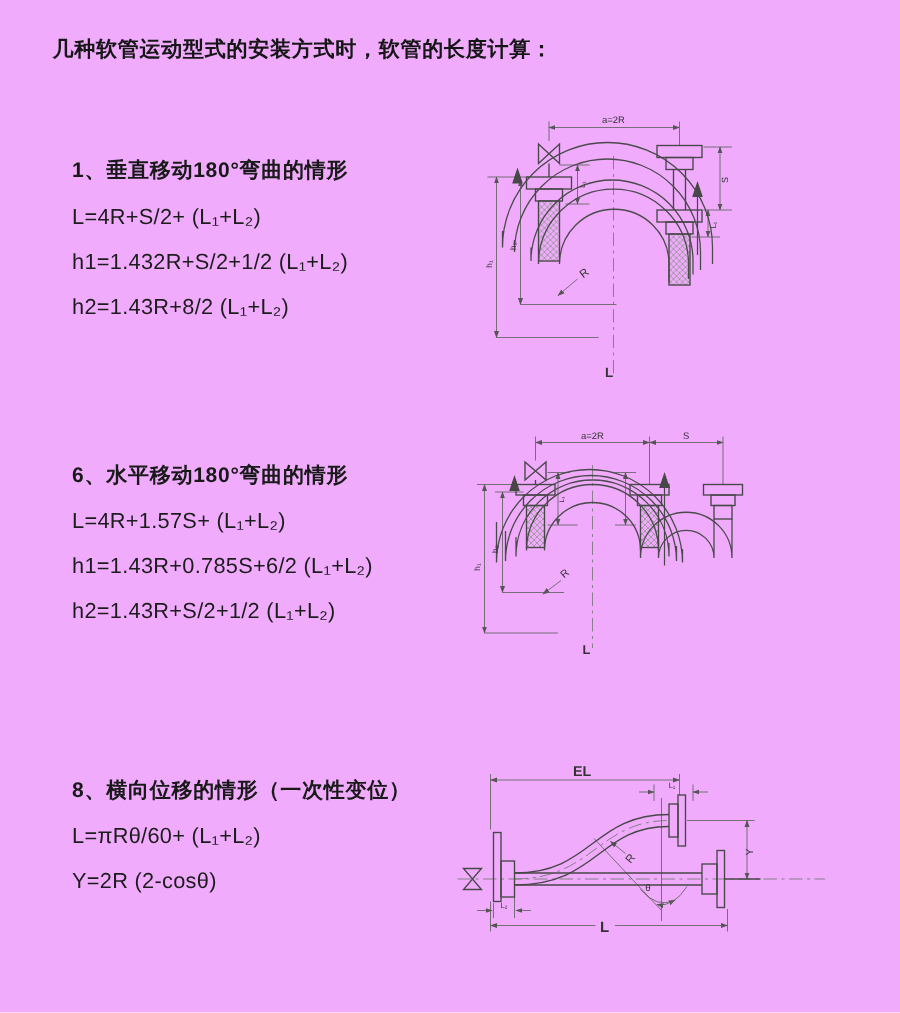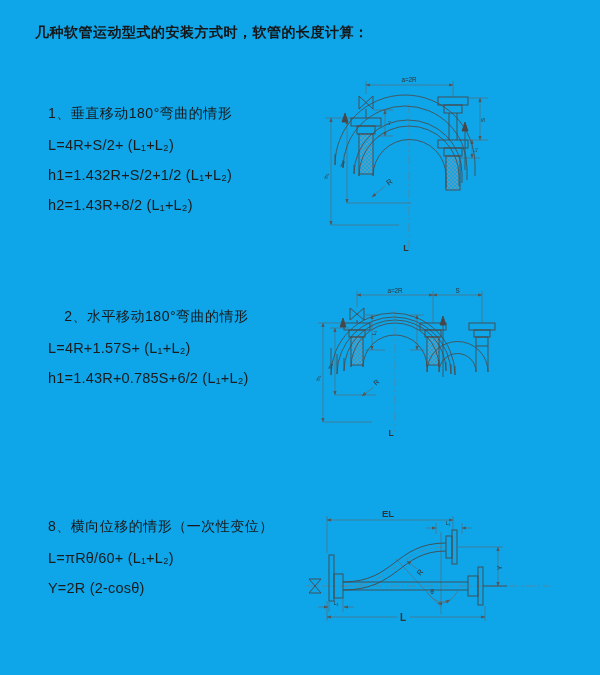--- a/index.html
+++ b/index.html
@@ -1,47 +1,48 @@
 <!DOCTYPE html>
 <html><head>
 <meta charset="utf-8">
 <style>
   html,body{margin:0;padding:0;background:#ffffff;}
   .page{
-    position:relative;width:600px;height:675px;background:#0ea5e9;overflow:hidden;
+    position:relative;width:600px;height:675px;background:#f0abfc;overflow:hidden;
     font-family:"Liberation Sans","DejaVu Sans",sans-serif;color:#1a1a1a;
   }
   .doc-title{
     position:absolute;left:35px;top:24px;font-size:14px;font-weight:700;
     letter-spacing:0.5px;color:#161616;
   }
   .sec{position:absolute;left:48px;}
-  .sec-heading{font-size:14px;font-weight:400;color:#191919;letter-spacing:0.5px;margin:0 0 7px 0;text-align:right;}
+  .sec-heading{font-size:14px;font-weight:700;color:#191919;letter-spacing:0.5px;margin:0 0 7px 0;}
   .formula{font-size:14.5px;line-height:30px;color:#1c1c1c;letter-spacing:0.2px;white-space:nowrap;}
   .diag{position:absolute;}
   .dtxt{fill:#333;font-family:"Liberation Sans","DejaVu Sans",sans-serif;}
 </style>
 </head>
 <body>
 
 <div class="page">
 
   <div class="doc-title">几种软管运动型式的安装方式时，软管的长度计算：</div>
 
   <div class="sec" style="top:105px;">
     <div class="sec-heading">1、垂直移动180°弯曲的情形</div>
     <div class="formula">L=4R+S/2+ (L₁+L₂)</div>
     <div class="formula">h1=1.432R+S/2+1/2 (L₁+L₂)</div>
     <div class="formula">h2=1.43R+8/2 (L₁+L₂)</div>
   </div>
 
   <div class="sec" style="top:308px;">
-    <div class="sec-heading">2、水平移动180°弯曲的情形</div>
+    <div class="sec-heading">6、水平移动180°弯曲的情形</div>
     <div class="formula">L=4R+1.57S+ (L₁+L₂)</div>
     <div class="formula">h1=1.43R+0.785S+6/2 (L₁+L₂)</div>
+    <div class="formula">h2=1.43R+S/2+1/2 (L₁+L₂)</div>
   </div>
 
   <div class="sec" style="top:518px;">
     <div class="sec-heading">8、横向位移的情形（一次性变位）</div>
     <div class="formula">L=πRθ/60+ (L₁+L₂)</div>
     <div class="formula">Y=2R (2-cosθ)</div>
   </div>
 
   <svg class="diag" style="left:313px;top:70px;" width="287" height="185" viewBox="0 0 287 185">
     <defs>

